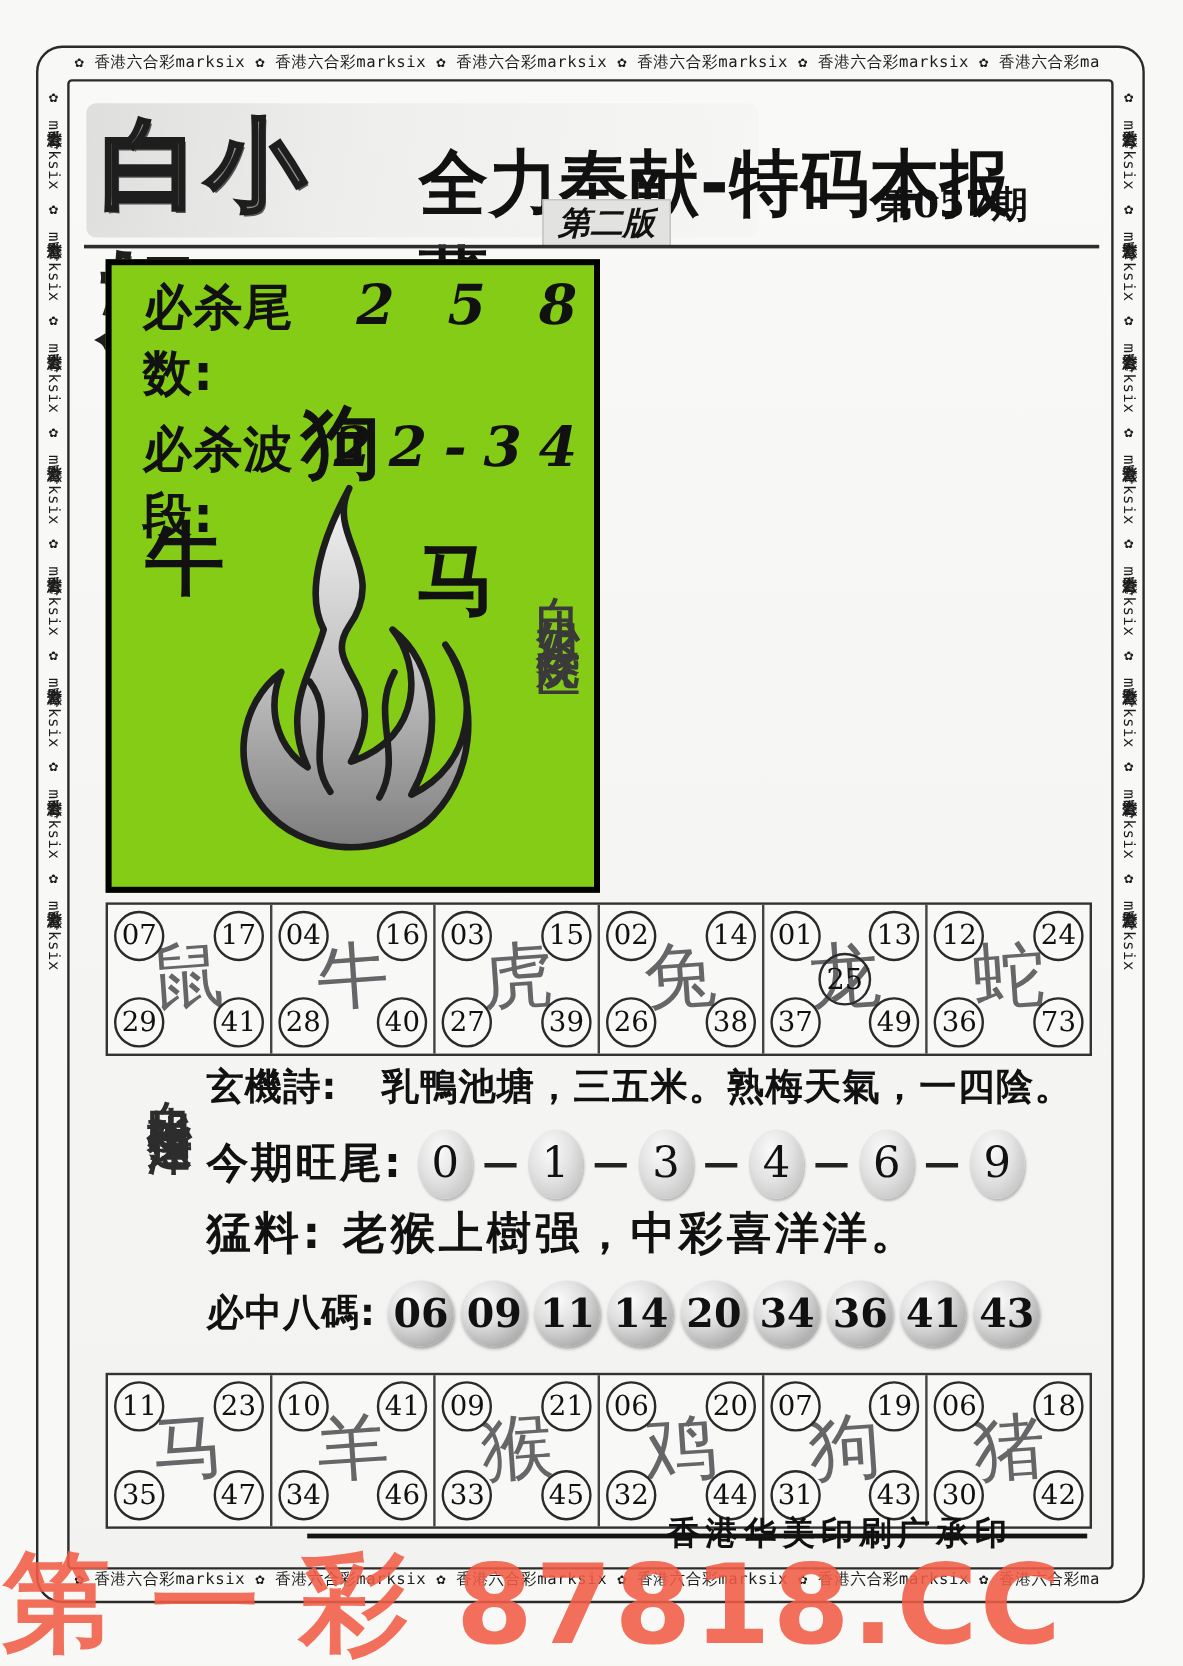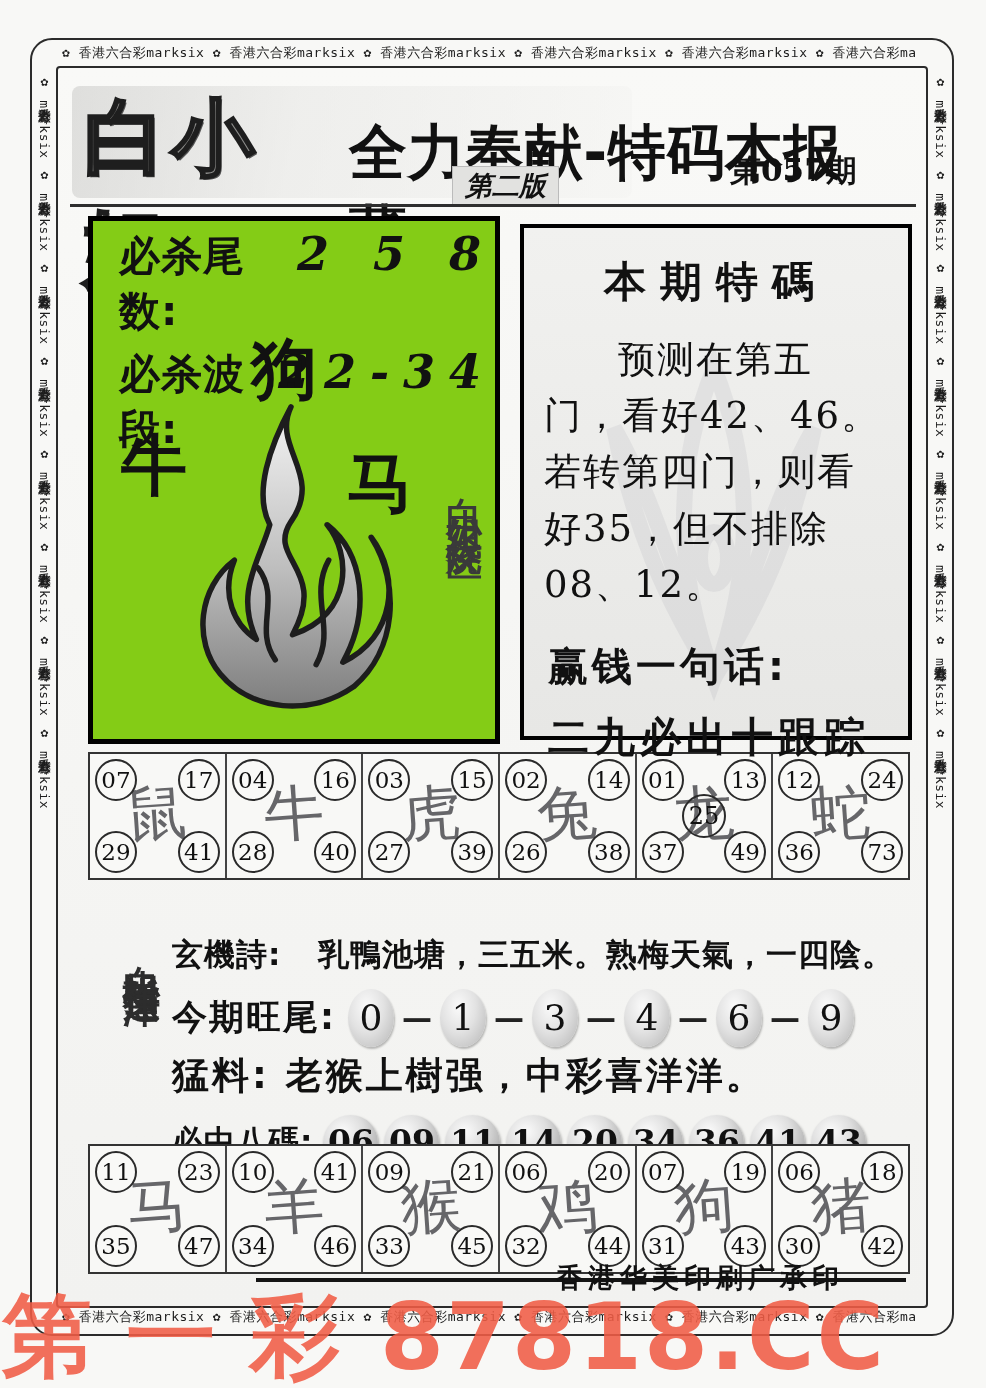--- a/index.html
+++ b/index.html
@@ -52,21 +52,21 @@
   .znum{position:absolute;width:38px;height:38px;border:2px solid #2a2a2a;border-radius:50%;
         display:flex;align-items:center;justify-content:center;font-size:23px;
         font-family:"DejaVu Serif","Liberation Serif",serif;background:rgba(250,250,248,.6);}
   .tl{top:5px;left:5px;} .tr{top:5px;right:5px;} .bl{bottom:5px;left:5px;} .br{bottom:5px;right:5px;}
   .zglyph{position:absolute;left:50%;top:50%;transform:translate(-50%,-52%) rotate(-4deg);
         font-size:60px;color:#57575a;font-family:"DejaVu Serif","Liberation Serif",serif;opacity:.9;}
   .zcenter{position:absolute;left:50%;top:50%;transform:translate(-50%,-50%);width:40px;height:40px;
         border:2px solid #2a2a2a;border-radius:50%;display:flex;align-items:center;justify-content:center;
         font-size:24px;font-family:"DejaVu Serif","Liberation Serif",serif;background:transparent;z-index:2;}
   
-  .mid{left:88px;top:932px;width:818px;height:254px;}
+  .mid{left:88px;top:884px;width:818px;height:254px;}
   .guide-label{position:absolute;left:0;top:4px;width:78px;height:250px;writing-mode:vertical-rl;
         text-orientation:upright;font-size:37px;font-weight:900;letter-spacing:4px;color:#2d2d2d;}
   .mid-content{position:absolute;left:84px;top:0;width:734px;}
   .poem-row{font-size:31px;font-weight:800;letter-spacing:1px;line-height:1.45;}
   .poem-label{display:inline-block;width:146px;}
   .poem-line2{padding-left:146px;font-size:31px;font-weight:800;letter-spacing:1px;line-height:1.45;}
   .tails-row{margin-top:12px;display:flex;align-items:center;}
   .tails-label{font-size:35px;font-weight:900;letter-spacing:2px;margin-right:12px;white-space:nowrap;}
   .tail-oval{width:46px;height:58px;border-radius:50%;display:flex;align-items:center;justify-content:center;
         background:radial-gradient(ellipse at 40% 30%,#fafafa 0%,#e2e2e2 45%,#b5b5b5 100%);
@@ -136,34 +136,20 @@
                  C186,404 110,398 70,350 C35,308 42,240 88,205
                  C70,250 88,288 116,306 C88,246 120,206 133,160
                  C112,120 133,60 160,10 Z" fill="url(#fg)" stroke="#1d1d1d" stroke-width="7" stroke-linejoin="round"></path>
         <path d="M118,215 C148,255 112,292 140,332" fill="none" stroke="#1d1d1d" stroke-width="7" stroke-linecap="round"></path>
         <path d="M208,205 C182,252 218,292 192,338" fill="none" stroke="#1d1d1d" stroke-width="7" stroke-linecap="round"></path>
       </svg>
       <span class="side-label-burn">白小姐炎烧区</span>
     </div>
   </div>
 
-  <div class="abs special-box">
-    <svg class="lotus" width="320" height="360" viewBox="0 0 320 360">
-      <g fill="none" stroke="#9a9aa6" stroke-width="16">
-        <path d="M160,20 C120,120 120,220 160,330 C200,220 200,120 160,20 Z"></path>
-        <path d="M60,80 C80,180 110,250 160,330 C120,230 100,150 60,80 Z"></path>
-        <path d="M260,80 C240,180 210,250 160,330 C200,230 220,150 260,80 Z"></path>
-        <ellipse cx="160" cy="210" rx="14" ry="26"></ellipse>
-      </g>
-    </svg>
-    <div class="special-title">本期特碼</div>
-    <div class="special-body">预测在第五门，看好42、46。若转第四门，则看好35，但不排除08、12。</div>
-    <div class="slogan-label">赢钱一句话:</div>
-    <div class="slogan-text">二九必出十跟踪</div>
-  </div>
 
   <div class="abs strip" style="top:752px;">
     <div class="zcell">
       <span class="zglyph">鼠</span>
       <span class="znum tl">07</span>
       <span class="znum tr">17</span>
       <span class="znum bl">29</span>
       <span class="znum br">41</span>
     </div>
     <div class="zcell">

